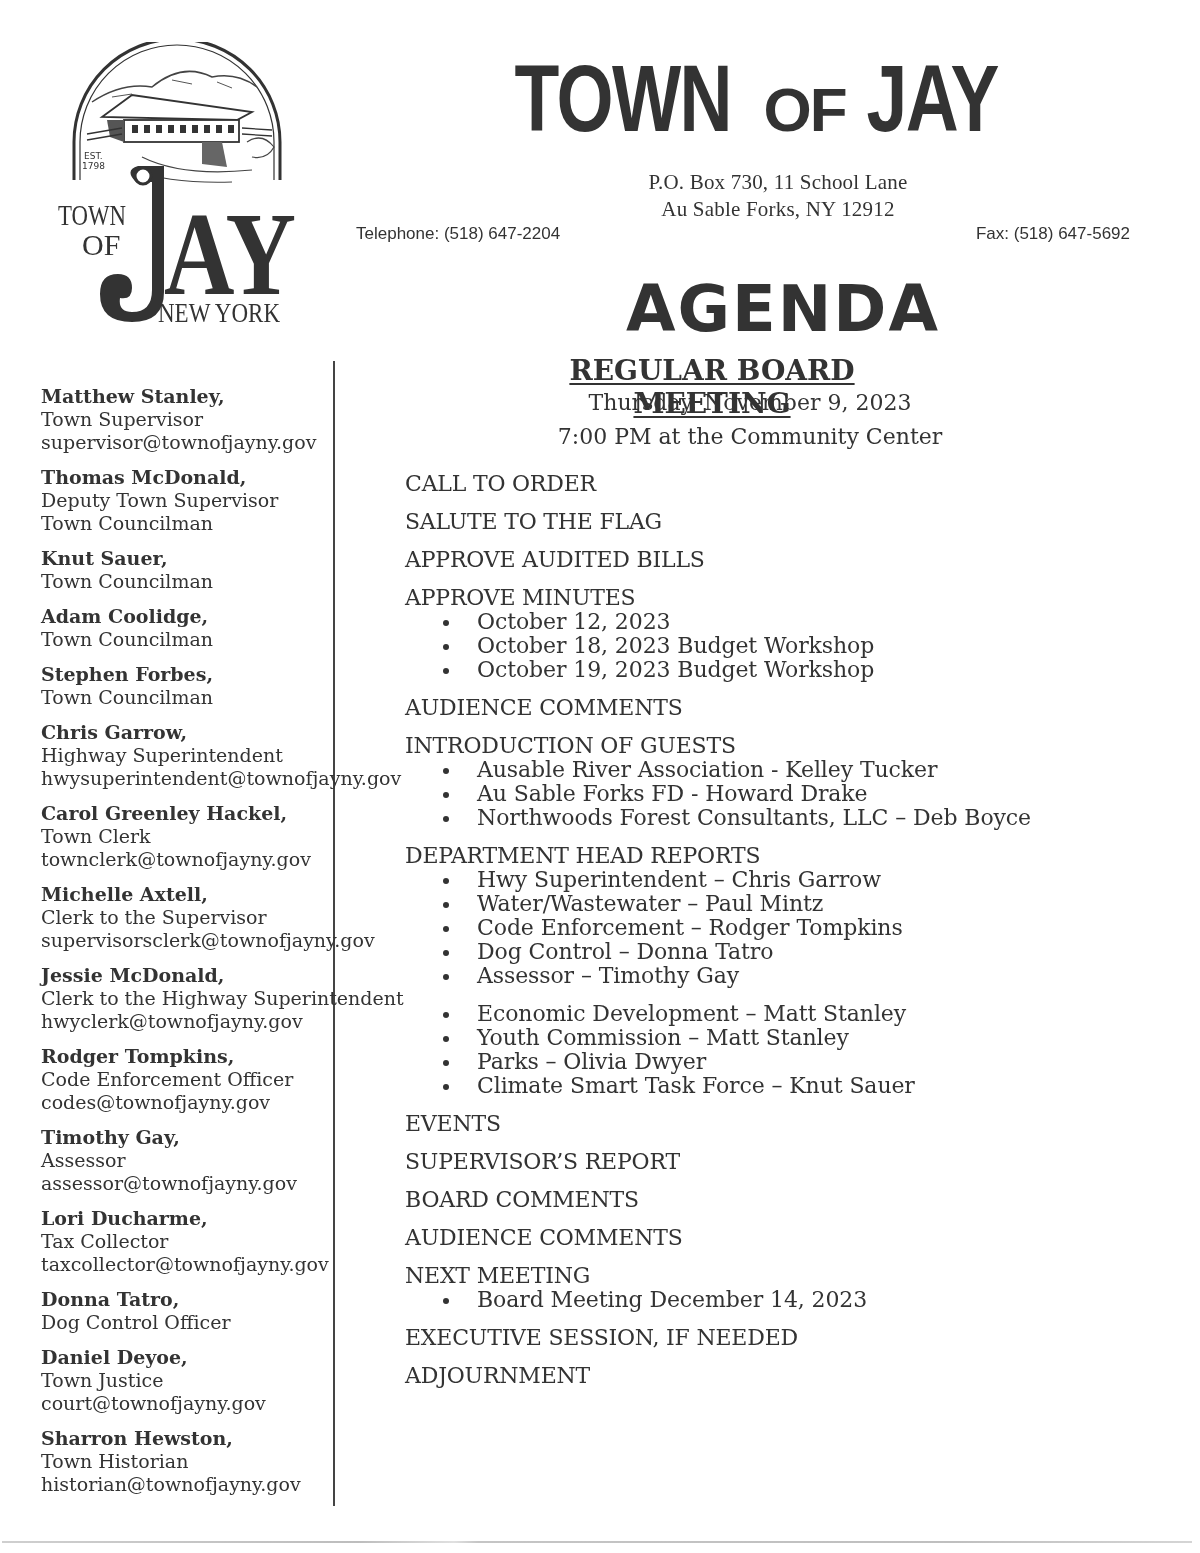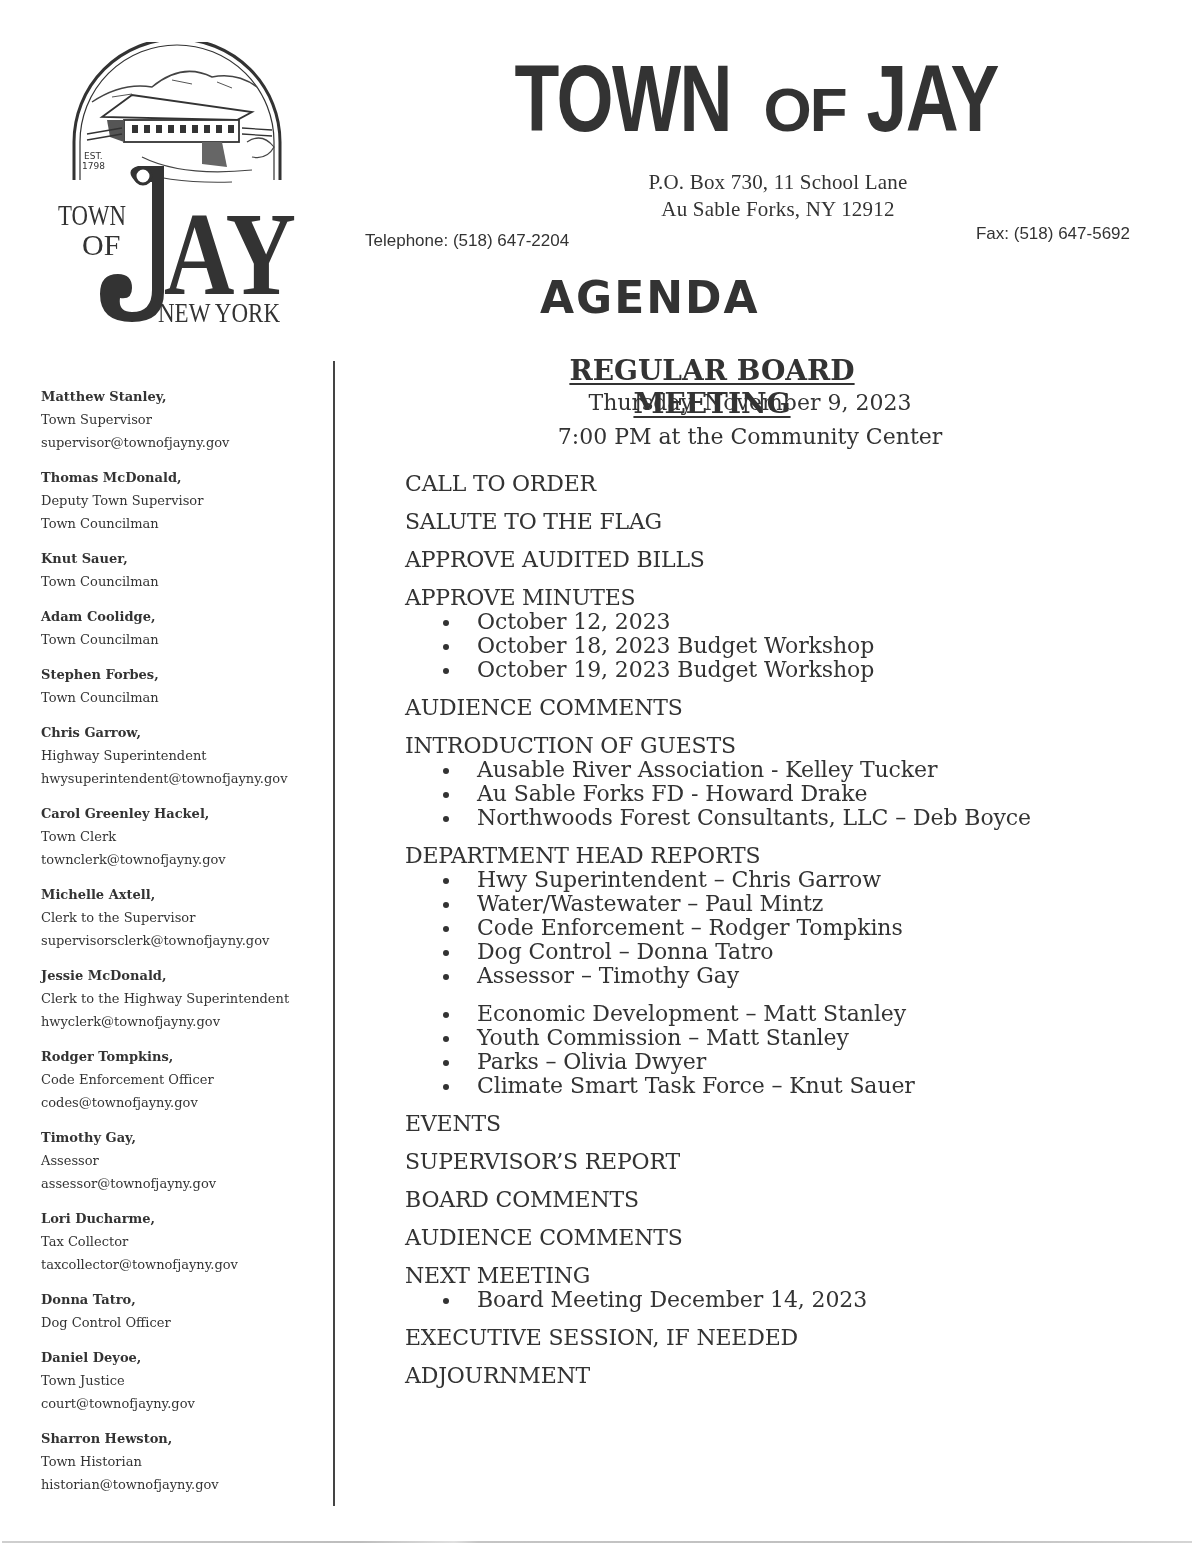--- a/index.html
+++ b/index.html
@@ -53,32 +53,32 @@
     }
     .address.l1 { top: 170px; }
     .address.l2 { top: 197px; }
     .phone, .fax {
       position: absolute;
       top: 224px;
       font-family: "Liberation Sans", sans-serif;
       font-size: 17px;
       color: #333;
     }
-    .phone { left: 365px; margin-top: 7px; }
+    .phone { left: 356px; }
     .fax { right: 70px; }
 
     .agenda-title {
       position: absolute;
       left: 540px;
       width: 400px;
       top: 272px;
-      text-align: left;
+      text-align: right;
       font-family: "DejaVu Sans", sans-serif;
       font-weight: bold;
-      font-size: 44px;
+      font-size: 64px;
       letter-spacing: 2px;
       color: #333;
     }
     .meeting-type {
       position: absolute;
       left: 512px;
       width: 400px;
       top: 354px;
       text-align: center;
       font-family: "DejaVu Serif", serif;
@@ -108,21 +108,21 @@
       width: 1.5px;
       height: 1145px;
       background: #444;
     }
     .sidebar {
       position: absolute;
       left: 41px;
       top: 385px;
       width: 295px;
       font-family: "DejaVu Serif", serif;
-      font-size: 13px;
+      font-size: 19px;
       line-height: 23px;
       color: #333;
     }
     .contact { margin-bottom: 12px; }
     .contact .name { font-weight: bold; display: block; }
     .contact .line { display: block; white-space: nowrap; }
 
     
     .agenda {
       position: absolute;

